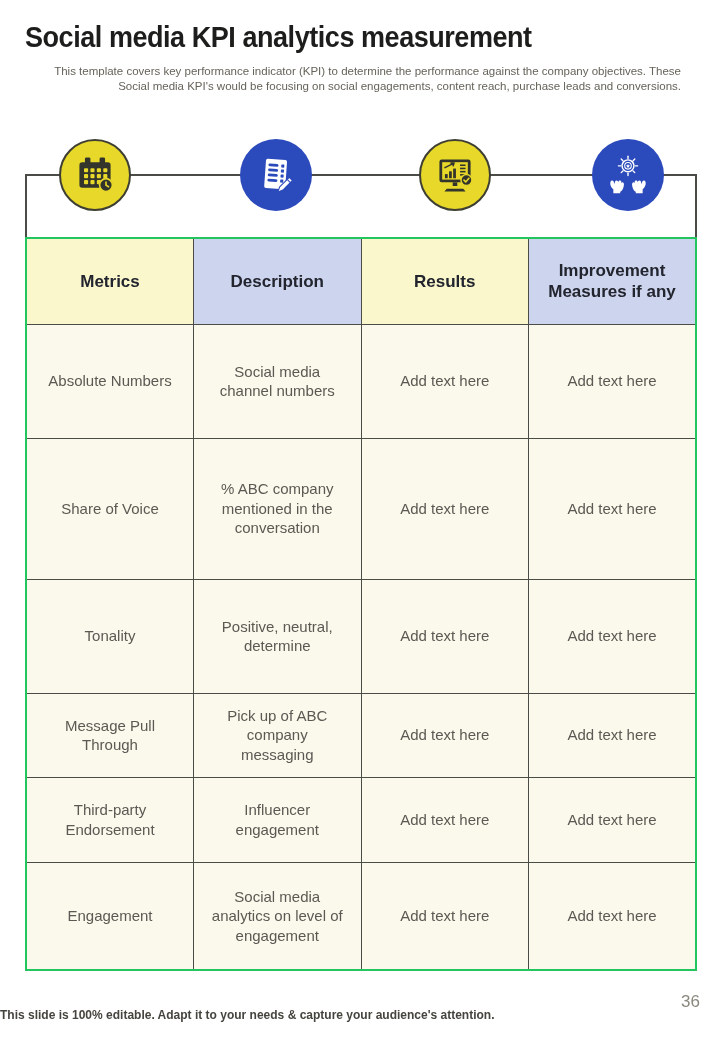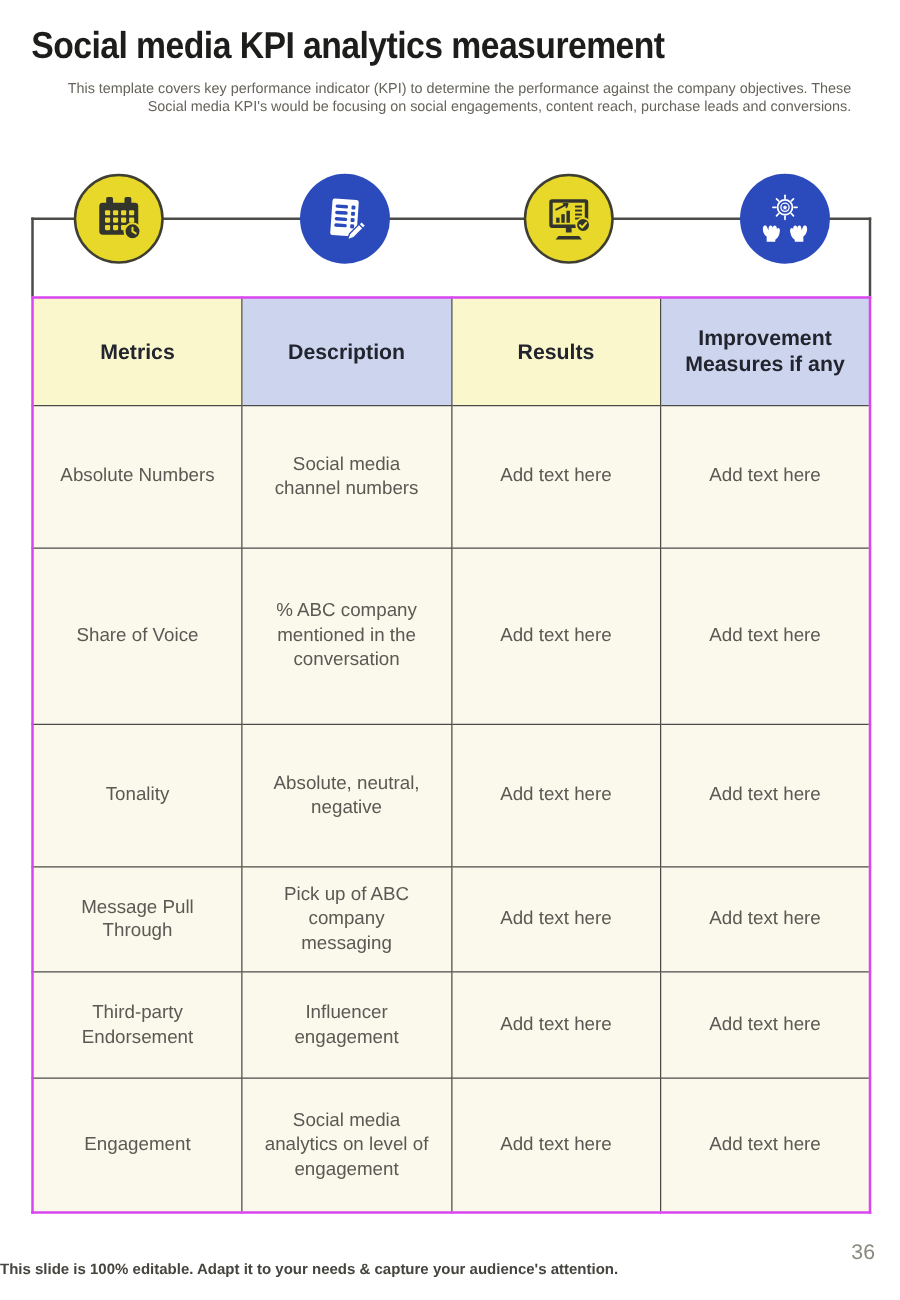--- a/index.html
+++ b/index.html
@@ -68,21 +68,21 @@
   .c3 { left: 392px; }
   .c4 { left: 565px; }
 
   table.kpi {
     position: absolute;
     left: 25px;
     top: 237px;
     width: 672px;
     border-collapse: collapse;
     table-layout: fixed;
-    border: 2px solid #d946ef;
+    border: 2px solid #22c55e;
   }
   table.kpi th, table.kpi td {
     border: 1.5px solid #4b4b48;
     text-align: center;
     vertical-align: middle;
   }
   table.kpi th {
     width: 25%;
     padding: 0 12px;
     font-size: 17px;
@@ -238,21 +238,21 @@
         <td>Add text here</td>
       </tr>
       <tr>
         <td>Share of Voice</td>
         <td>% ABC company mentioned in the conversation</td>
         <td>Add text here</td>
         <td>Add text here</td>
       </tr>
       <tr>
         <td>Tonality</td>
-        <td>Absolute, neutral, negative</td>
+        <td>Positive, neutral, determine</td>
         <td>Add text here</td>
         <td>Add text here</td>
       </tr>
       <tr>
         <td>Message Pull Through</td>
         <td>Pick up of ABC company messaging</td>
         <td>Add text here</td>
         <td>Add text here</td>
       </tr>
       <tr>

